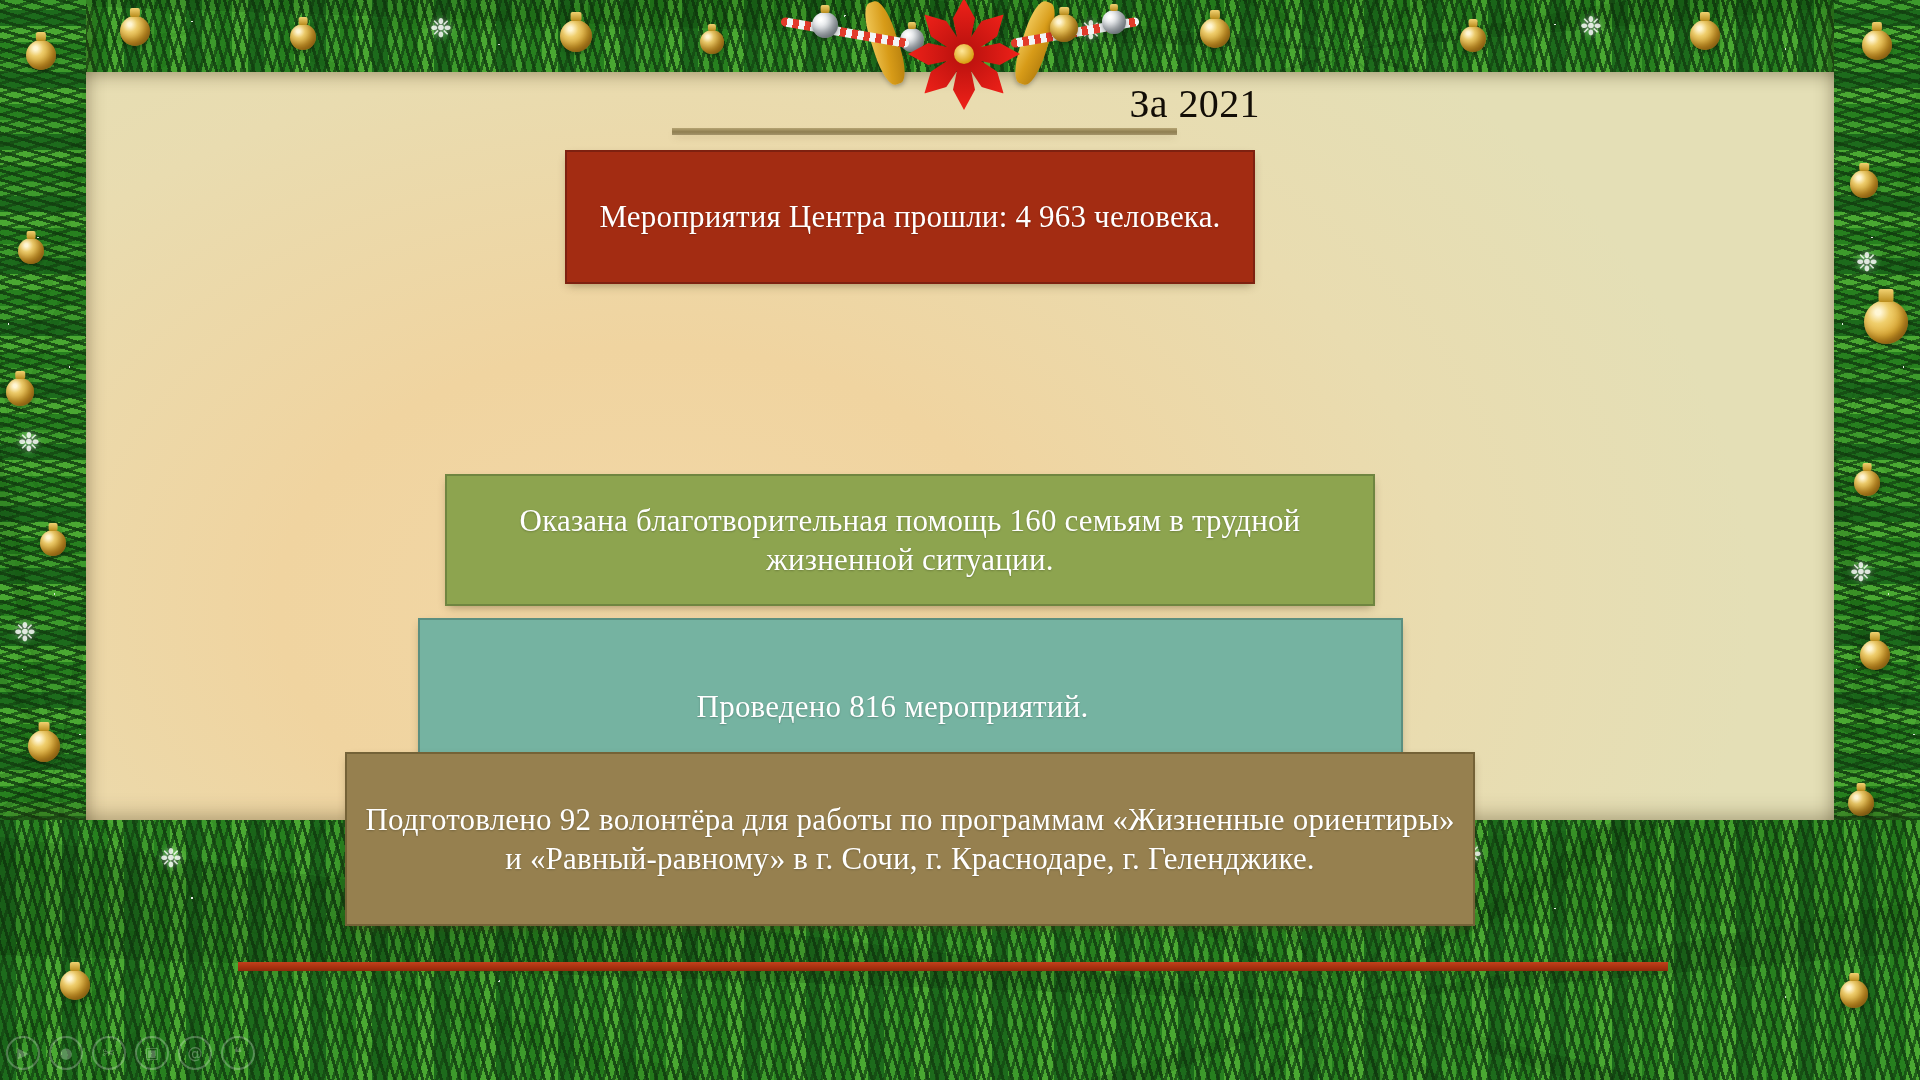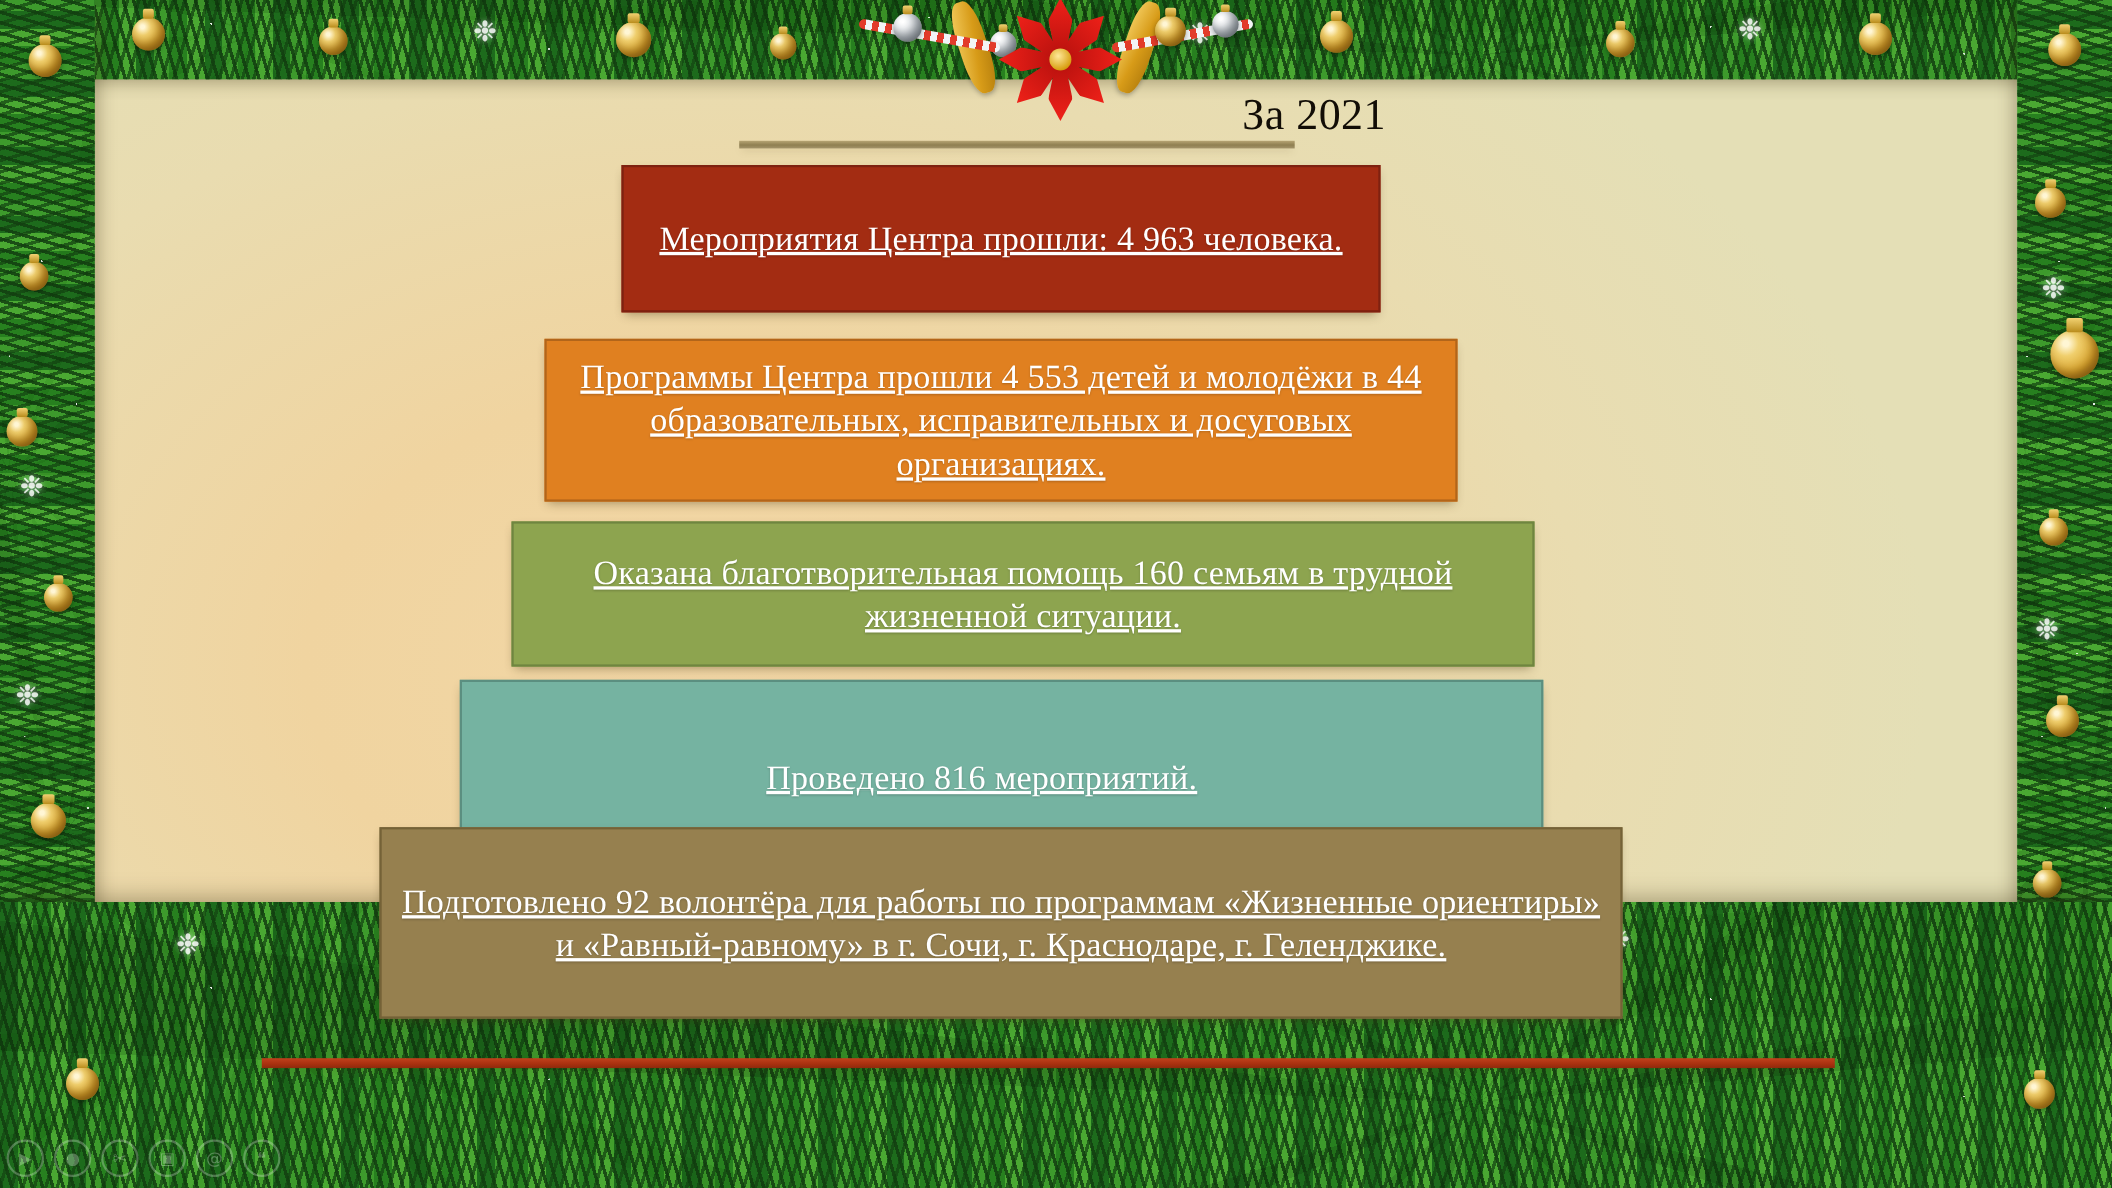--- a/index.html
+++ b/index.html
@@ -103,21 +103,21 @@
     background:linear-gradient(#b6a473,#8f7f51 55%,#a4946a);
     box-shadow:0 4px 7px -3px rgba(90,70,30,.55);
   }
 
   .bar {
     position:absolute; display:flex; align-items:center; justify-content:center;
     text-align:center; color:#ffffff; line-height:1.26;
     font-size:31px; letter-spacing:.2px;
     box-shadow:0 4px 9px -3px rgba(70,55,20,.45);
   }
-  .bar span { display:block; padding:0 18px; text-shadow:0 1px 2px rgba(0,0,0,.22);text-decoration:underline; }
+  .bar span { display:block; padding:0 18px; text-shadow:0 1px 2px rgba(0,0,0,.22); }
 
   .bar-1 { left:565px;  top:150px; width:690px; height:134px;
            background:#a32c12; border:2px solid #7e2110; }
   .bar-2 { left:495px;  top:308px; width:830px; height:148px;
            background:#e08020; border:2px solid #b2651a; }
   .bar-3 { left:445px;  top:474px; width:930px; height:132px;
            background:#8da44f; border:2px solid #6f8540; }
   .bar-4 { left:418px;  top:618px; width:985px; height:178px;
            background:#75b3a1; border:2px solid #5b8f80; }
   .bar-5 { left:345px;  top:752px; width:1130px; height:174px;
@@ -223,24 +223,21 @@
     <div class="bauble" style="left:60px;top:150px;width:30px;height:30px;"></div>
     <div class="bauble" style="left:1840px;top:160px;width:28px;height:28px;"></div>
   </div>
 
   <div class="title">За 2021</div>
   <div class="title-rule"></div>
 
   <div class="bar bar-1" style="background: rgb(163, 44, 18); border-color: rgb(126, 33, 16);">
     <span>Мероприятия Центра прошли: 4 963 человека.</span>
   </div>
-  <div class="bar bar-2" style="background: rgb(224, 128, 32); border-color: rgb(178, 101, 26);">
-    <span>Программы Центра прошли 4 553 детей и молодёжи в 44 образовательных, исправительных и досуговых организациях.</span>
-  </div>
-  <div class="bar bar-3" style="background: rgb(141, 164, 79); border-color: rgb(111, 133, 64); margin-left: 20px;">
+  <div class="bar bar-3" style="background: rgb(141, 164, 79); border-color: rgb(111, 133, 64);">
     <span>Оказана благотворительная помощь 160 семьям в трудной жизненной ситуации.</span>
   </div>
   <div class="bar bar-4" style="background: rgb(117, 179, 161); border-color: rgb(91, 143, 128);">
     <span>Проведено 816 мероприятий.</span>
   </div>
   <div class="bar bar-5" style="background: rgb(150, 128, 79); border-color: rgb(116, 98, 55);">
     <span>Подготовлено 92 волонтёра для работы по программам «Жизненные ориентиры» и «Равный-равному» в г. Сочи, г. Краснодаре, г. Геленджике.</span>
   </div>
 
   <div class="bottom-rule"></div>

